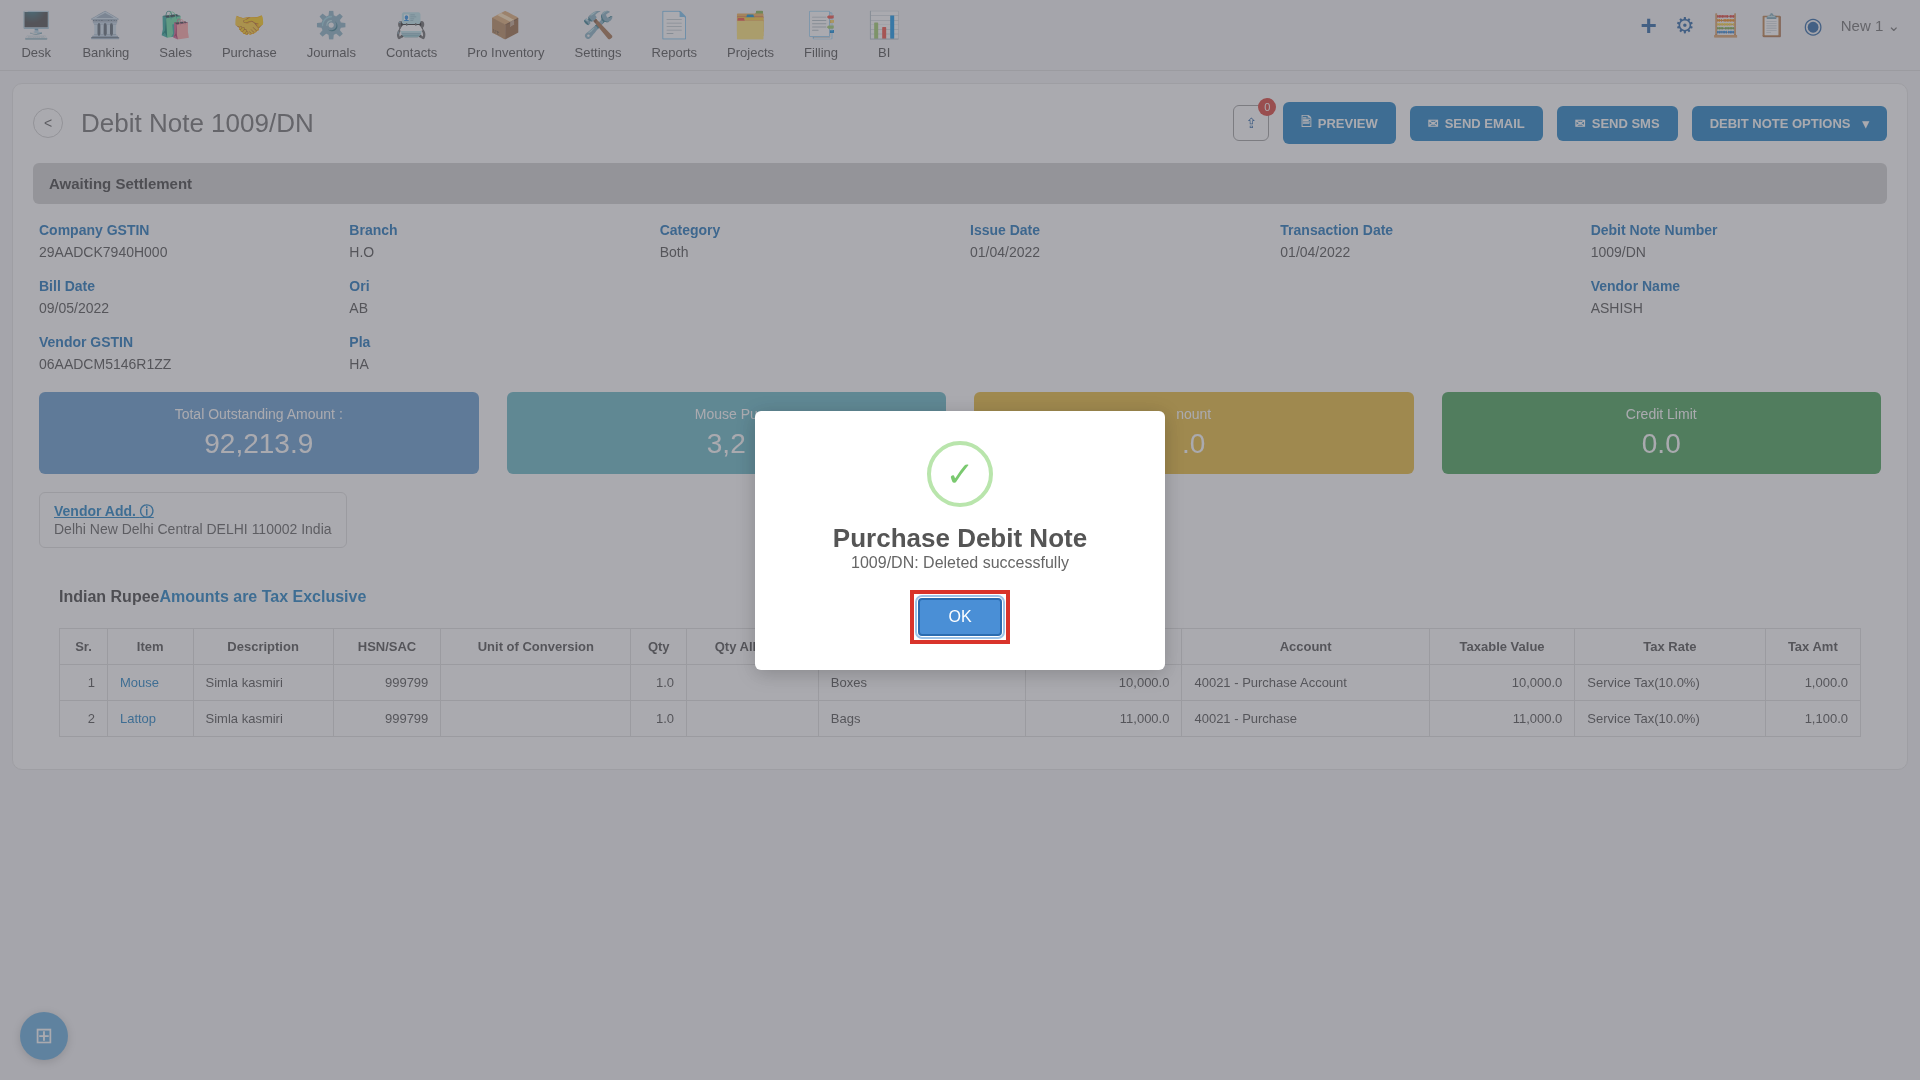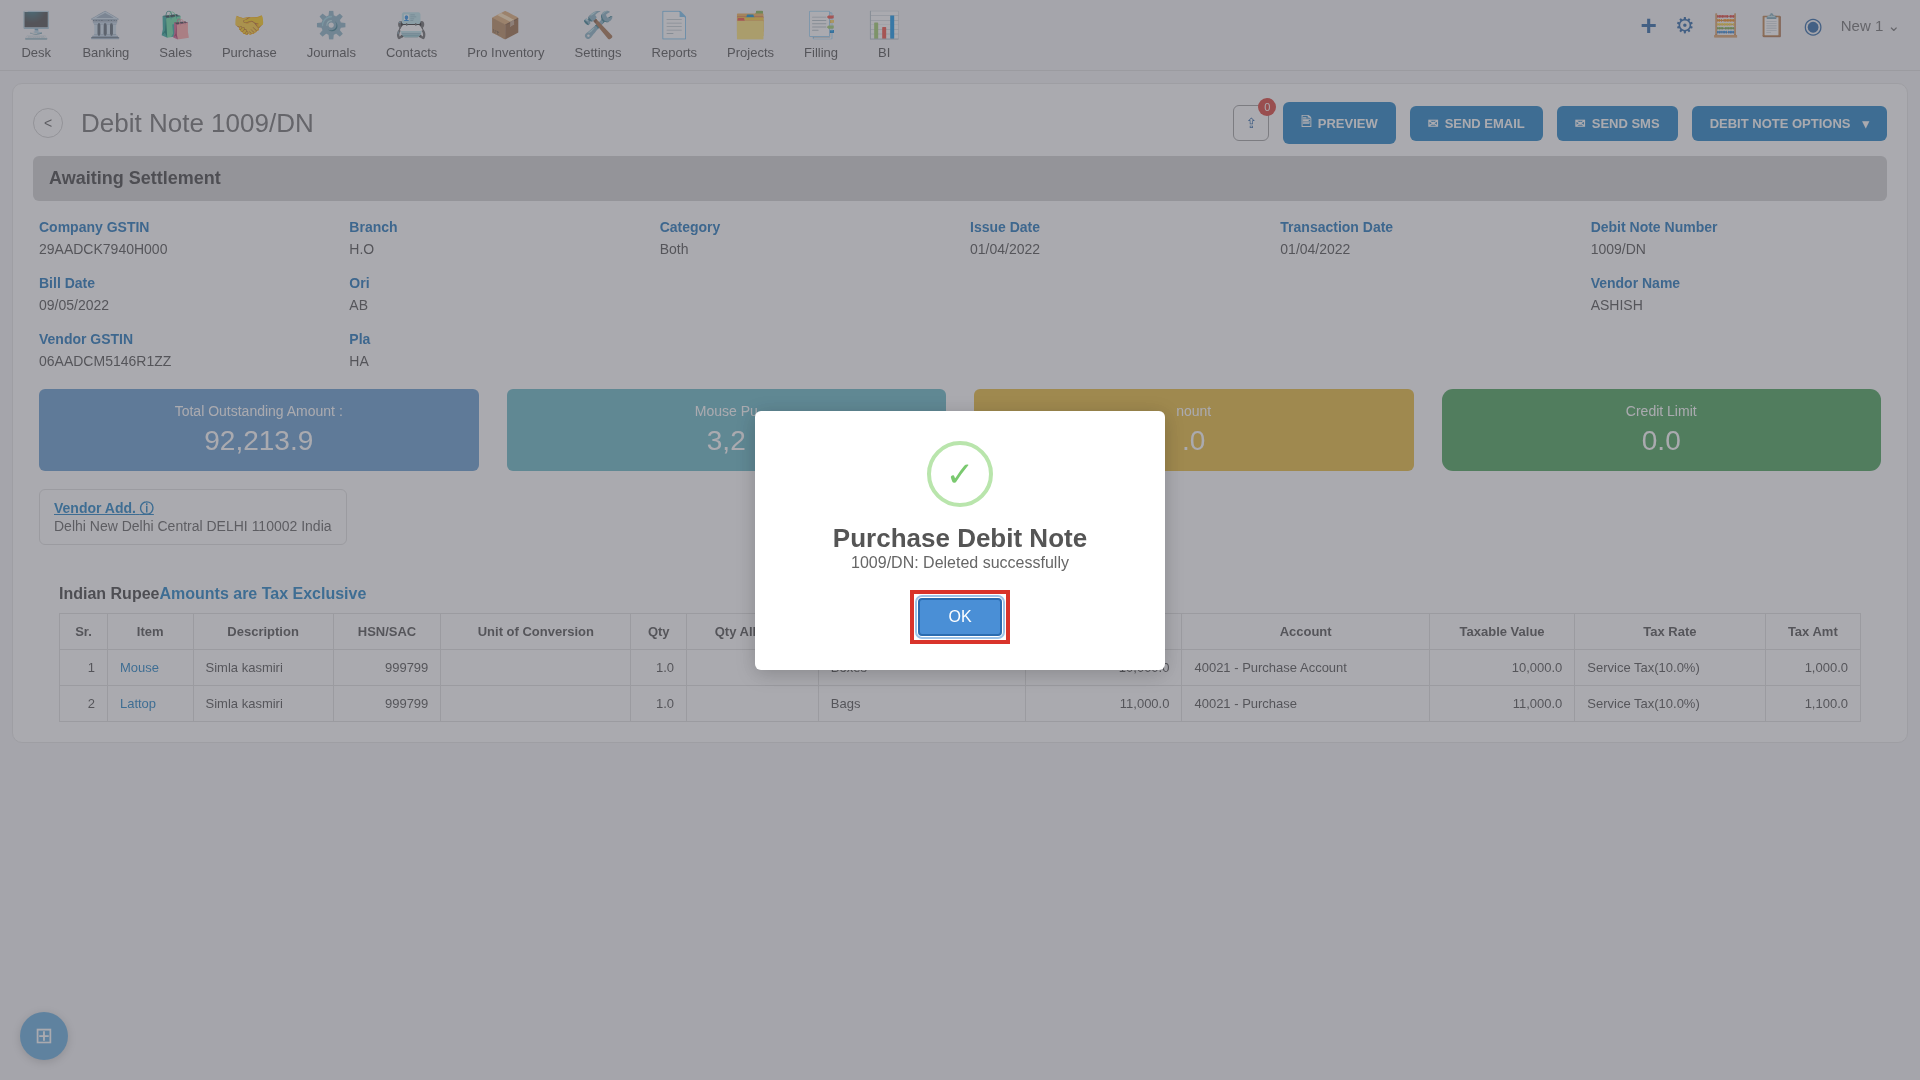--- a/index.html
+++ b/index.html
@@ -18,44 +18,44 @@
 .page-wrap { background: #fff; margin: 12px 12px; border-radius: 10px; border: 1px solid #e5e5e5; padding: 0 0 20px 0; }
 .page-header { display: flex; align-items: center; padding: 18px 20px 12px 20px; }
 .back-btn { width: 30px; height: 30px; border: 1px solid #ccc; border-radius: 50%; display: flex; align-items: center; justify-content: center; margin-right: 18px; cursor: pointer; background: #fff; color: #555; }
 .page-title { font-family: "Comic Sans MS", cursive, sans-serif; font-size: 26px; color: #666; }
 .header-actions { margin-left: auto; display: flex; gap: 14px; align-items: center; }
 .upload-box { position: relative; width: 36px; height: 36px; border: 1px solid #999; border-radius: 6px; display: flex; align-items: center; justify-content: center; cursor: pointer; color: #1c5ba0; }
 .badge { position: absolute; top: -8px; right: -8px; background: #d9342b; color: #fff; font-size: 11px; width: 18px; height: 18px; border-radius: 50%; display: flex; align-items: center; justify-content: center; }
 .btn { background: #1079c0; color: #fff; border: none; padding: 10px 18px; border-radius: 6px; font-size: 13px; font-weight: bold; cursor: pointer; display: flex; align-items: center; gap: 6px; }
 .caret-down::after { content: "▾"; margin-left: 6px; }
 
-.status-bar { background: #cfcfcf; color: #333; padding: 12px 16px; margin: 0 20px 18px 20px; border-radius: 6px; font-weight: bold; font-size: 18px; }
+.status-bar { background: #cfcfcf; color: #333; padding: 12px 16px; margin: 7px 20px 18px 20px; border-radius: 6px; font-weight: bold; font-size: 15px; }
 
 .info-grid { display: grid; grid-template-columns: repeat(6, 1fr); gap: 18px 20px; padding: 0 26px 20px 26px; }
 .info-block .label { color: #0f6ab5; font-weight: bold; font-size: 14px; margin-bottom: 6px; }
 .info-block .value { color: #444; font-size: 14px; }
 
 .summary-row { display: flex; gap: 28px; padding: 0 26px 18px 26px; }
 .summary-card { flex: 1; color: #fff; border-radius: 6px; padding: 14px 10px; text-align: center; }
 .summary-card .card-label { font-size: 14px; margin-bottom: 6px; }
 .summary-card .card-value { font-size: 28px; font-weight: normal; }
 .card-blue { background: #5a95cc; }
 .card-teal { background: #5bb3c2; }
 .card-yellow { background: #e6b52a; }
-.card-green { background: #3a9b4c; border-radius: 11px; }
+.card-green { background: #3a9b4c; }
 
 .vendor-addr { margin: 0 26px 20px 26px; border: 1px solid #ddd; border-radius: 6px; padding: 10px 14px; display: inline-block; }
 .vendor-addr .addr-label { color: #1079c0; text-decoration: underline; font-weight: bold; font-size: 14px; cursor: pointer; }
 .vendor-addr .addr-label .info-icon { font-style: normal; }
 .vendor-addr .addr-text { color: #555; margin-top: 0; font-size: 14px; }
 
 .items-header { display: flex; justify-content: flex-start; padding: 20px 46px 10px 46px; font-weight: bold; font-size: 16px; }
 .tax-note { color: #1079c0; font-weight: bold; }
 
-.items-table { margin: 0 46px; border: 1px solid #ddd; border-collapse: collapse; width: calc(100% - 92px); font-size: 13px; }
+.items-table { margin: 12px 46px; border: 1px solid #ddd; border-collapse: collapse; width: calc(100% - 92px); font-size: 13px; }
 .items-table th, .items-table td { border: 1px solid #ddd; padding: 10px 8px; text-align: center; }
 .items-table th { background: #fff; color: #444; font-weight: bold; }
 .items-table td { color: #444; }
 .items-table td.num { text-align: right; padding-right: 12px; }
 .items-table td.txt { text-align: left; padding-left: 12px; }
 .items-table a { color: #1079c0; text-decoration: none; }
 
 .modal-overlay { position: fixed; inset: 0; background: rgba(100,100,110,0.55); display: flex; align-items: center; justify-content: center; }
 .modal { background: #fff; width: 410px; border-radius: 6px; padding: 30px 30px 26px 30px; text-align: center; box-shadow: 0 4px 20px rgba(0,0,0,0.2); }
 .modal .check-circle { width: 66px; height: 66px; border: 4px solid #b9e5ac; border-radius: 50%; display: flex; align-items: center; justify-content: center; margin: 0 auto 16px auto; color: #7ac96f; font-size: 34px; }

